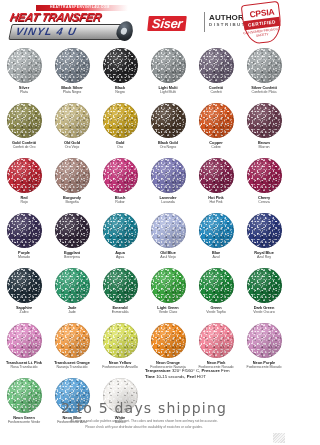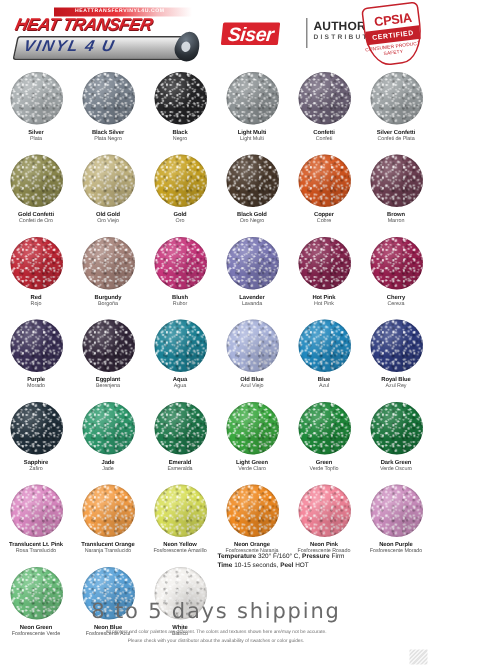--- a/index.html
+++ b/index.html
@@ -614,20 +614,20 @@
     </div>
     <div>
       <b>Time</b>
       <span>10-15 seconds</span>,
       <b>Peel</b>
       <span>HOT</span>
     </div>
   </div>
 
   <div class="footer">
-    <div class="ship">8 to 5 days shipping</div>
+    <div class="ship">2 to 5 days shipping</div>
     <div class="fine">All printers and color palettes are different. The colors and textures shown here are/may not be accurate.</div>
     <div class="fine">Please check with your distributor about the availability of swatches or color guides.</div>
   </div>
 
   <div class="corner"></div>
 
 </div>
 
 </body></html>

